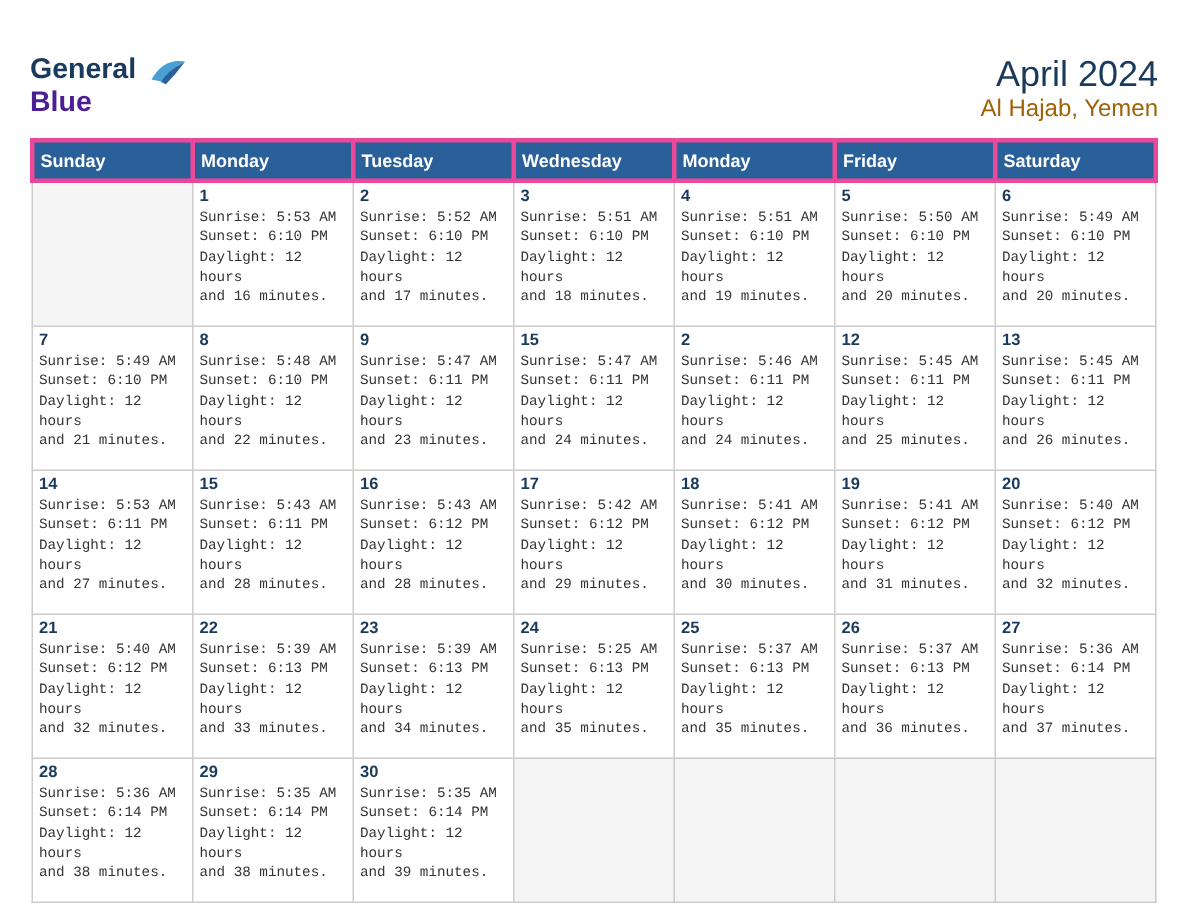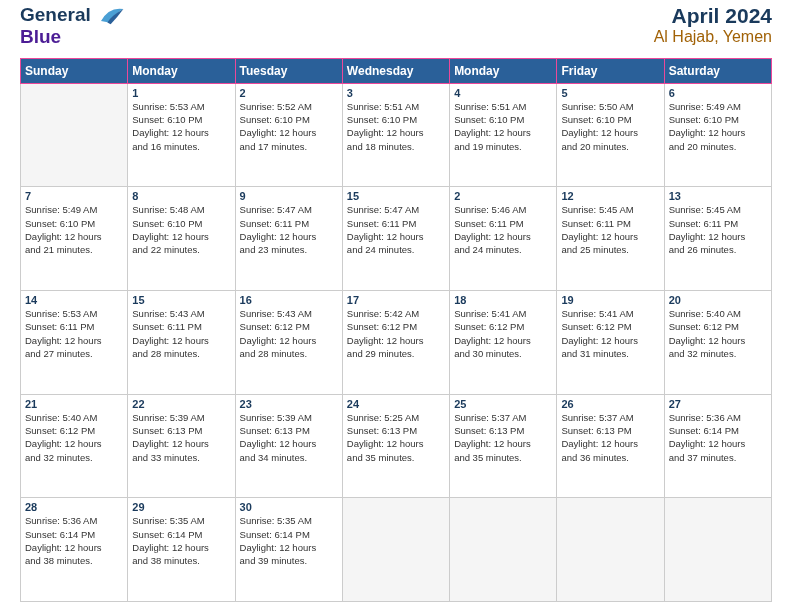--- a/index.html
+++ b/index.html
@@ -6,60 +6,60 @@
     body {
       font-family: Arial, sans-serif;
       background: #fff;
       width: 792px;
       height: 612px;
       overflow: hidden;
     }
     .page {
       width: 792px;
       height: 612px;
-      padding: 4px 20px 10px 20px;
+      padding: 36px 20px 10px 20px;
       display: flex;
       flex-direction: column;
     }
     .header {
       display: flex;
       justify-content: space-between;
       align-items: flex-start;
       margin-bottom: 10px;
     }
     .logo {
       display: flex;
       flex-direction: column;
       align-items: flex-start;
     }
     .title-block {
       text-align: right;
     }
     .month-title {
-      font-size: 21px;
-      font-weight: bold;
+      font-size: 24px;
+      font-weight: normal;
       color: #1a3a5c;
     }
     .location-title {
       font-size: 16px;
       color: #a16207;
     }
     .calendar-table {
       width: 100%;
       border-collapse: collapse;
       flex: 1;
     }
     .calendar-table thead tr th {
       background-color: #2a6099;
       color: #fff;
       font-size: 12px;
       font-weight: bold;
       padding: 5px 4px;
       text-align: left;
-      border: 1px solid #ec4899;
+      border: 3px solid #ec4899;
     }
     .calendar-table tbody tr td {
       border: 1px solid #ccc;
       vertical-align: top;
       padding: 3px 4px;
       font-size: 9.5px;
       color: #222;
       background: #fff;
       min-width: 100px;
     }
@@ -69,20 +69,21 @@
     .day-number {
       font-size: 11px;
       font-weight: bold;
       color: #1a3a5c;
       display: block;
       margin-bottom: 1px;
     }
     .day-info {
       line-height: 1.4;
       color: #333;
+      font-family: Liberation Mono, monospace;
     }
   </style>
 </head>
 <body>
 
 <div class="page">
   <div class="header">
     <div class="logo">
       <div style="display:flex; align-items:center;">
         <div style="font-size:19px; font-weight:bold; color:#1a3a5c; line-height:1.15;">

